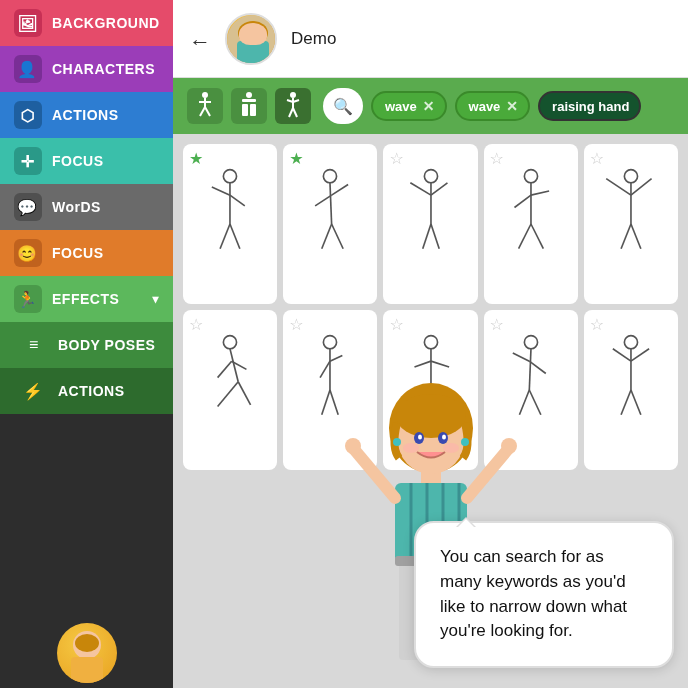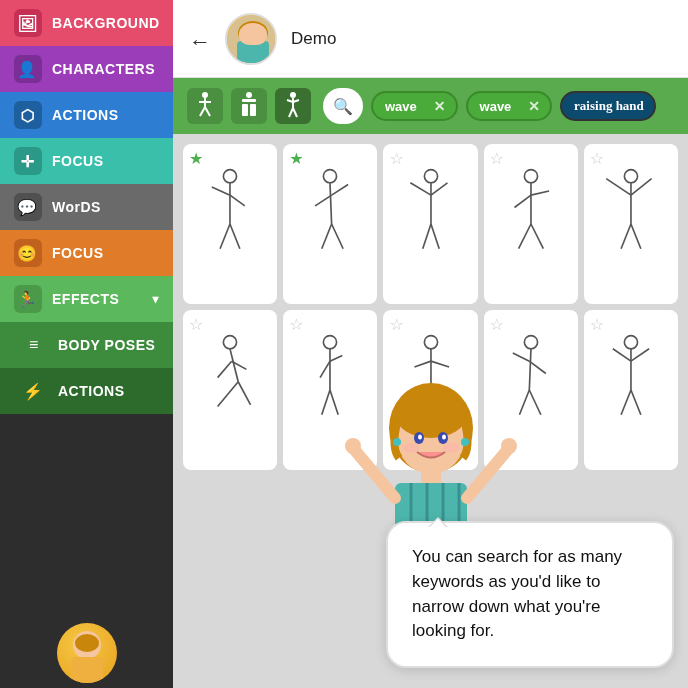--- a/index.html
+++ b/index.html
@@ -200,25 +200,25 @@
 
     .tag {
       height: 30px;
       border-radius: 20px;
       display: flex;
       align-items: center;
       padding: 0 10px 0 12px;
       font-size: 13px;
       font-weight: bold;
       color: white;
-      gap: 17px;
+      gap: 6px;
     }
 
     .tag.green { background: #4aaa3a; border: 2px solid #3a8a2a; }
-    .tag.dark { background: #0c4a6e; border: 2px solid #333; font-family: Liberation Serif, serif; }
+    .tag.dark { background: #14532d; border: 2px solid #333; }
 
     .tag .close-x {
       font-size: 14px;
       cursor: pointer;
       opacity: 0.8;
     }
 
     
     .grid-area {
       flex: 1;
@@ -264,21 +264,21 @@
       display: flex;
       align-items: flex-end;
       justify-content: center;
     }
 
     
     .speech-bubble {
       position: absolute;
       bottom: 20px;
       right: 14px;
-      width: 288px;
+      width: 260px;
       background: white;
       border-radius: 20px;
       padding: 22px 24px;
       box-shadow: 0 2px 12px rgba(0,0,0,0.15);
       z-index: 20;
       border: 2px solid #ddd;
     }
 
     .speech-bubble::before {
       content: '';

